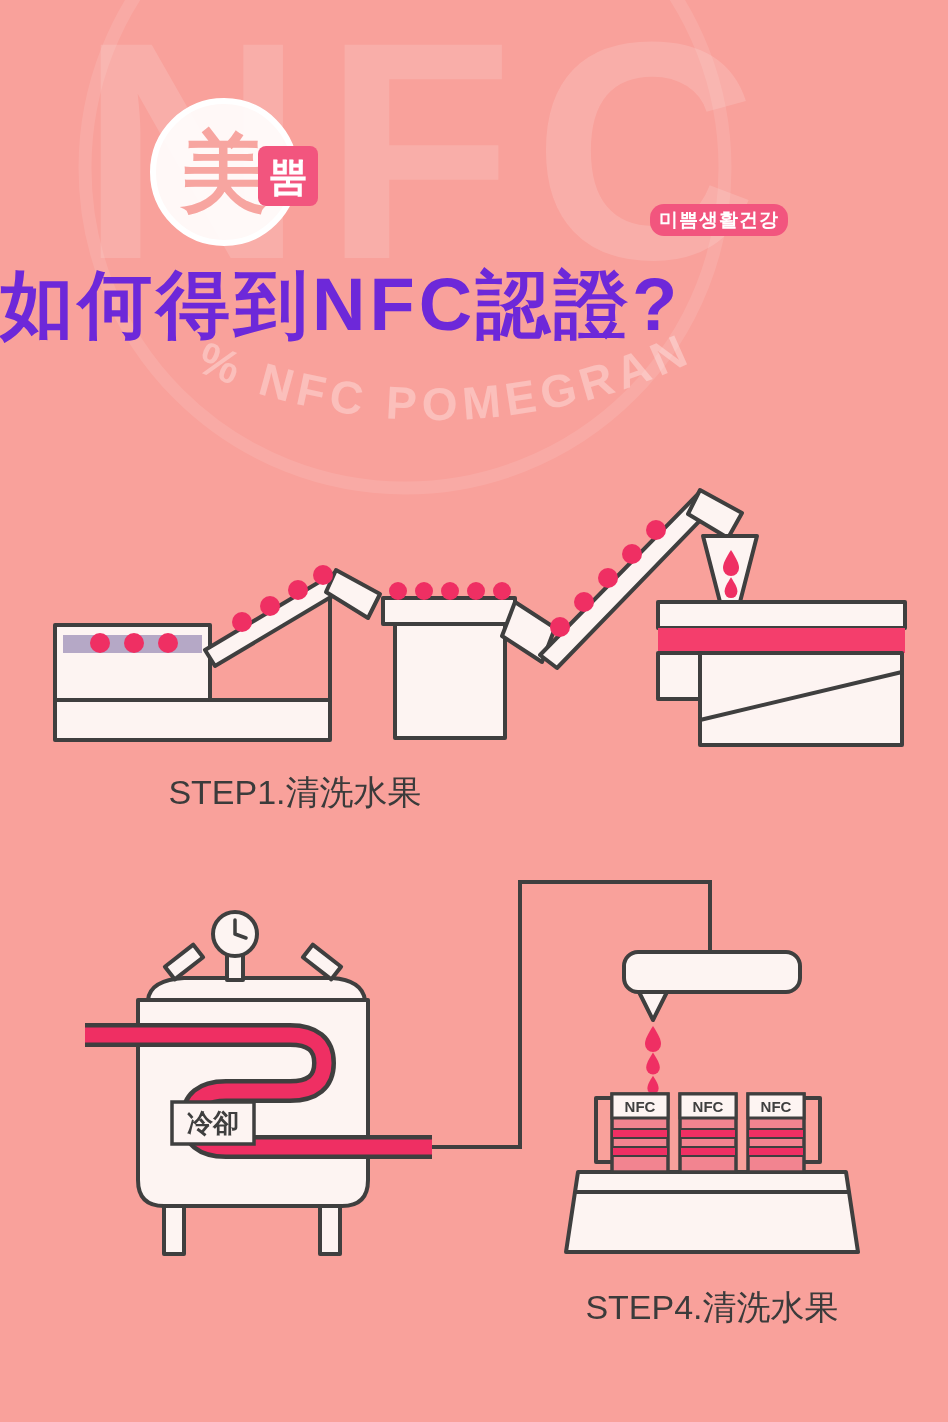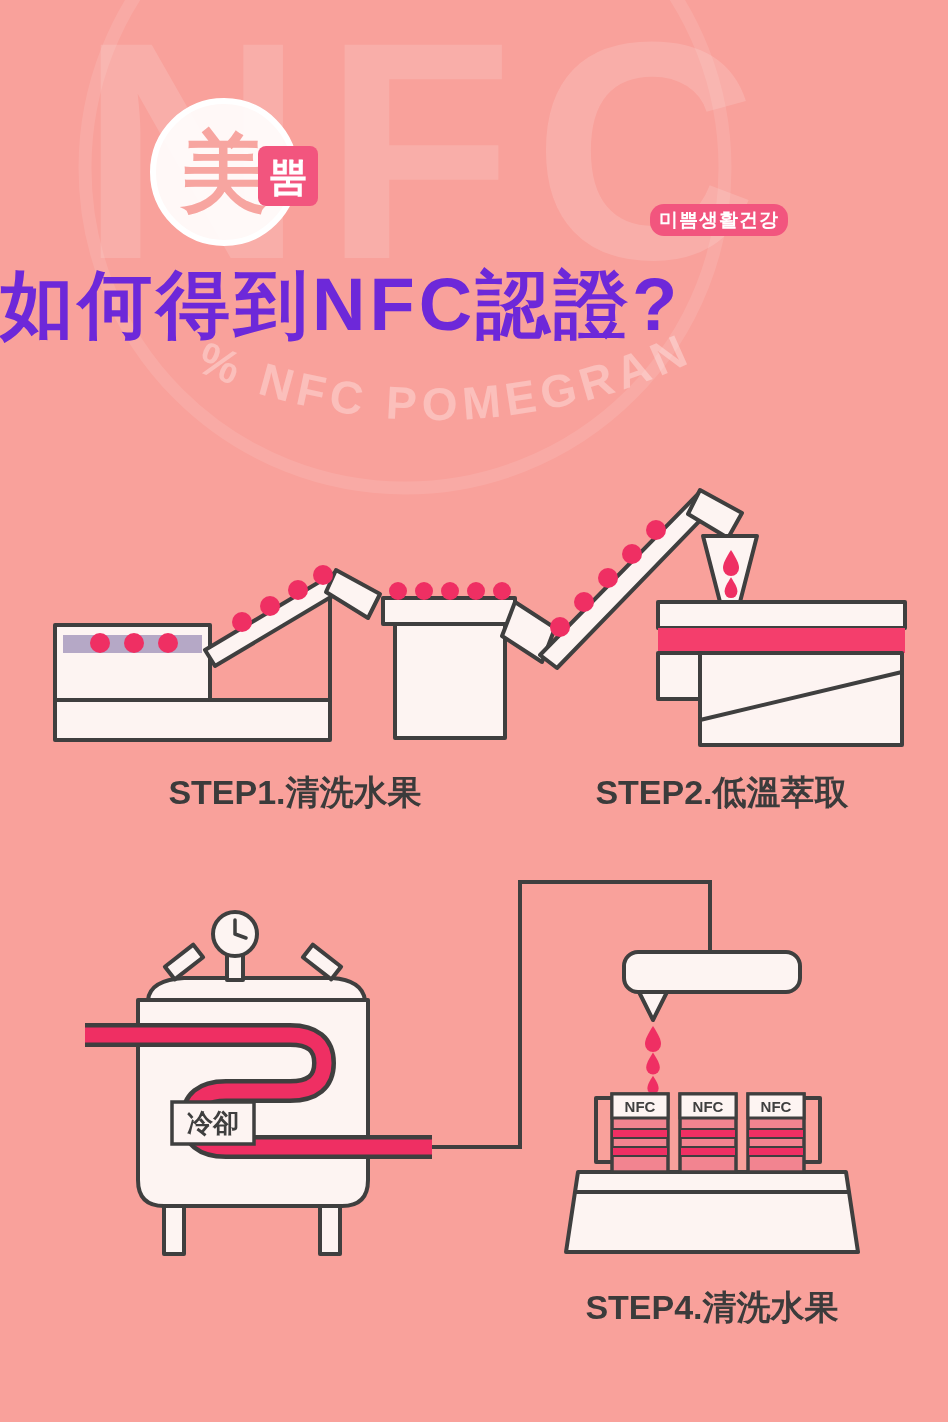--- a/index.html
+++ b/index.html
@@ -45,21 +45,21 @@
   }
   
   .page-heading{
     left:0;top:268px;width:948px;
     text-align:left;
     font-size:74px;font-weight:700;color:#6d28d9;
     letter-spacing:4px;line-height:1;
   }
   
   .caption{
-    font-size:34px;font-weight:700;color:#3B3B3B;
+    font-size:34px;font-weight:400;color:#3B3B3B;
     width:340px;text-align:center;white-space:nowrap;
   }
   .cap1{left:125px;top:770px;}
   .cap2{left:552px;top:770px;}
   .cap3{left:62px;top:1285px;}
   .cap4{left:542px;top:1285px;}
 </style>
 </head>
 <body>
 
@@ -193,16 +193,15 @@
     <g>
       <rect x="748" y="224" width="56" height="78" fill="#F28490" stroke="#3F3F3F" stroke-width="3.5"></rect>
       <rect x="748" y="224" width="56" height="24" fill="#FDF4F2" stroke="#3F3F3F" stroke-width="3"></rect>
       <rect x="748" y="259" width="56" height="9" fill="#EF2F63" stroke="#3F3F3F" stroke-width="2"></rect>
       <rect x="748" y="277" width="56" height="9" fill="#EF2F63" stroke="#3F3F3F" stroke-width="2"></rect>
       <text x="776" y="242" font-size="15" font-weight="bold" fill="#3F3F3F" text-anchor="middle">NFC</text>
     </g>
   </svg>
 
   <div class="abs caption cap1">STEP1.清洗水果</div>
-  <div class="abs caption cap2">STEP2.低溫萃取</div>
   <div class="abs caption cap4">STEP4.清洗水果</div>
 
 </div>
 
 </body></html>

